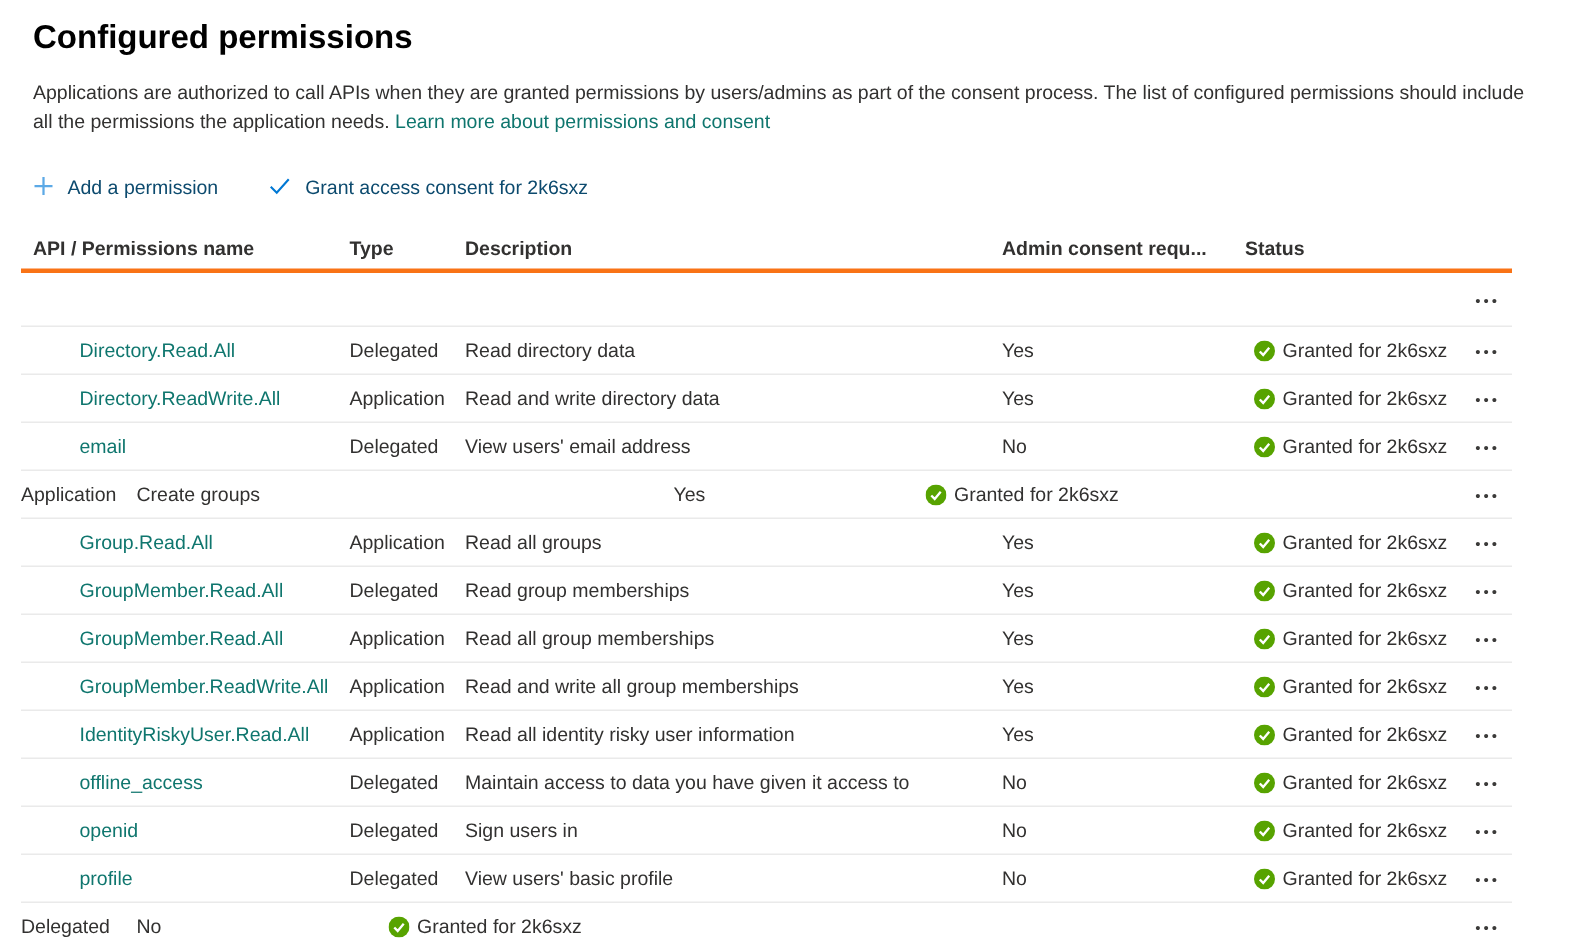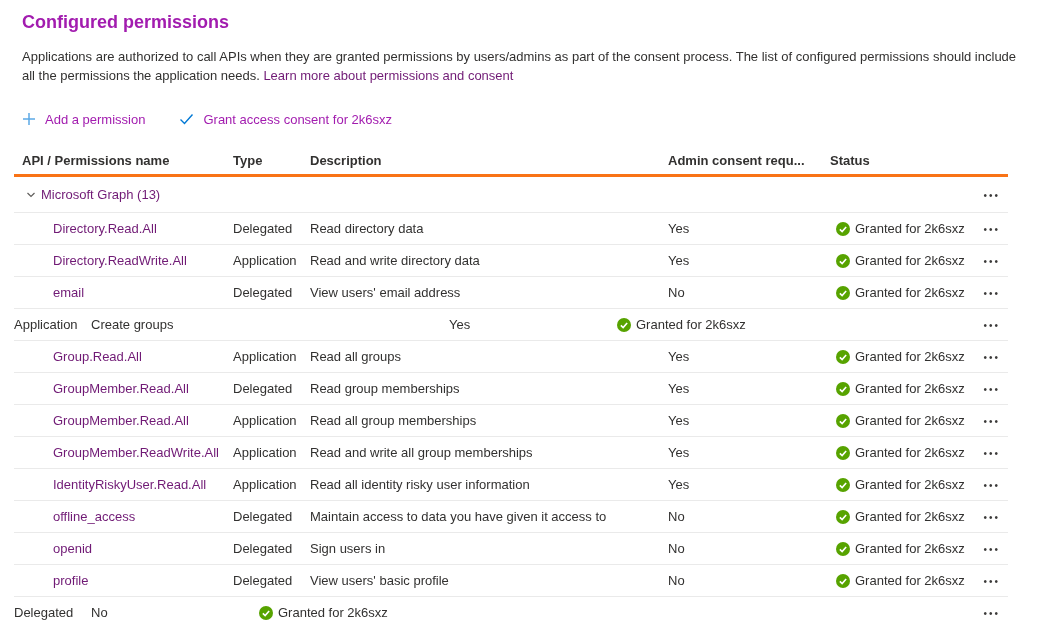--- a/index.html
+++ b/index.html
@@ -9,23 +9,23 @@
     background: #ffffff;
     font-family: "Liberation Sans", sans-serif;
     color: #323130;
     font-size: 13px;
     overflow: hidden;
   }
   .page { padding-top: 12px; }
 
   .page-title {
     margin: 0 0 0 22px;
-    font-size: 18px;
+    font-size: 22px;
     font-weight: 600;
-    color: #a21caf;
+    color: #000000;
   }
 
   .page-desc {
     margin: 14px 22px 0 22px;
     max-width: 1005px;
     font-size: 13px;
     line-height: 19px;
     color: #323130;
   }
   .page-desc a {
@@ -38,21 +38,21 @@
     display: flex;
     align-items: center;
     margin: 22px 0 0 22px;
     height: 24px;
   }
   .toolbar-btn {
     display: flex;
     align-items: center;
     gap: 9px;
     cursor: pointer;
-    color: #a21caf;
+    color: #0c4a6e;
     font-size: 13px;
     margin-right: 34px;
     background: none; border: none; padding: 0;
     font-family: inherit;
   }
   .toolbar-btn .ico { display: inline-flex; align-items: center; }
 
   
   .grid {
     margin: 16px 0 0 14px;
@@ -81,21 +81,21 @@
   .col-desc   { width: 358px; }
   .col-admin  { width: 152px; }
   .col-status { flex: 1; display: flex; align-items: center; padding-left: 16px; }
   .col-status.hdr { padding-left: 10px; }
   .col-more   { width: 40px; text-align: right; padding-right: 8px; }
 
   .group-row .col-name { padding-left: 11px; gap: 4px; }
   .grid-row .perm-link { padding-left: 39px; }
 
   a.link {
-    color: #701a75;
+    color: #0f766e;
     text-decoration: none;
     cursor: pointer;
   }
 
   .chevron { display: inline-flex; align-items: center; cursor: pointer; }
 
   .status-cell { display: flex; align-items: center; gap: 5px; }
   .granted-icon { display: inline-flex; width: 14px; height: 14px; }
 
   .more-btn {
@@ -144,28 +144,20 @@
     <div class="grid-header">
       <div class="col-name">API / Permissions name</div>
       <div class="col-type">Type</div>
       <div class="col-desc">Description</div>
       <div class="col-admin">Admin consent requ...</div>
       <div class="col-status hdr">Status</div>
       <div class="col-more"></div>
     </div>
 
     <div class="grid-row group-row">
-      <div class="col-name">
-        <span class="chevron">
-          <svg width="12" height="12" viewBox="0 0 12 12">
-              <polyline points="2.5,4 6,7.5 9.5,4" stroke="#605e5c" stroke-width="1.2" fill="none"></polyline>
-            </svg>
-        </span>
-        <a class="link">Microsoft Graph (13)</a>
-      </div>
       <div class="col-type"></div>
       <div class="col-desc"></div>
       <div class="col-admin"></div>
       <div class="col-status"></div>
       <div class="col-more">
         <button class="more-btn">•••</button>
       </div>
     </div>
 
     <div id="table-body">

